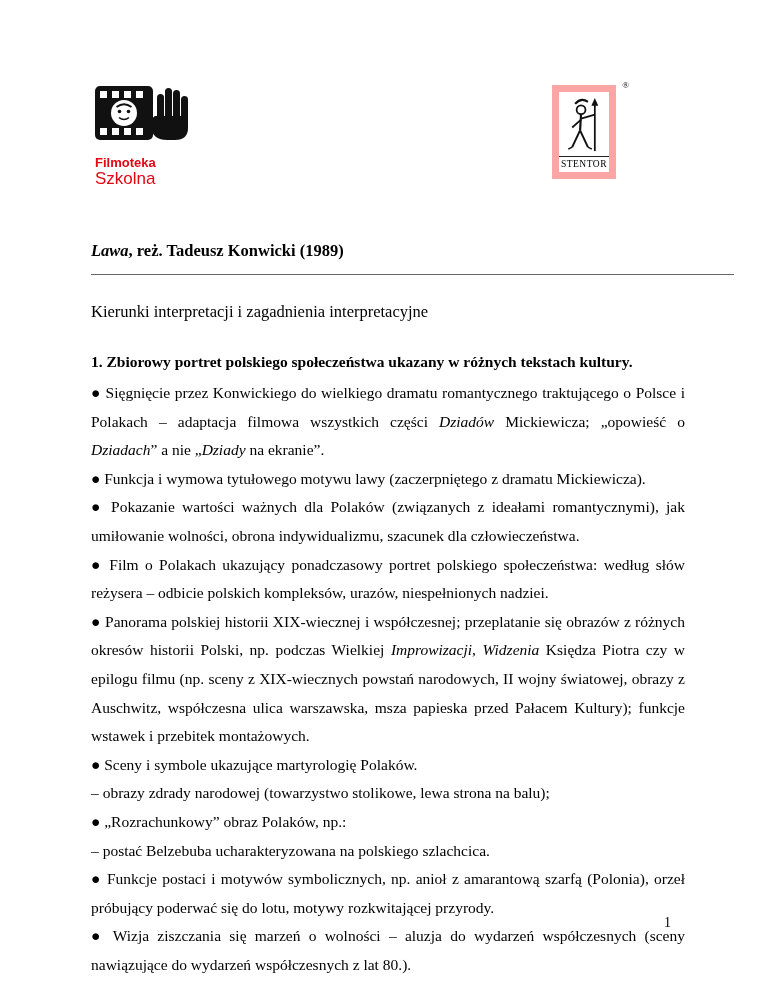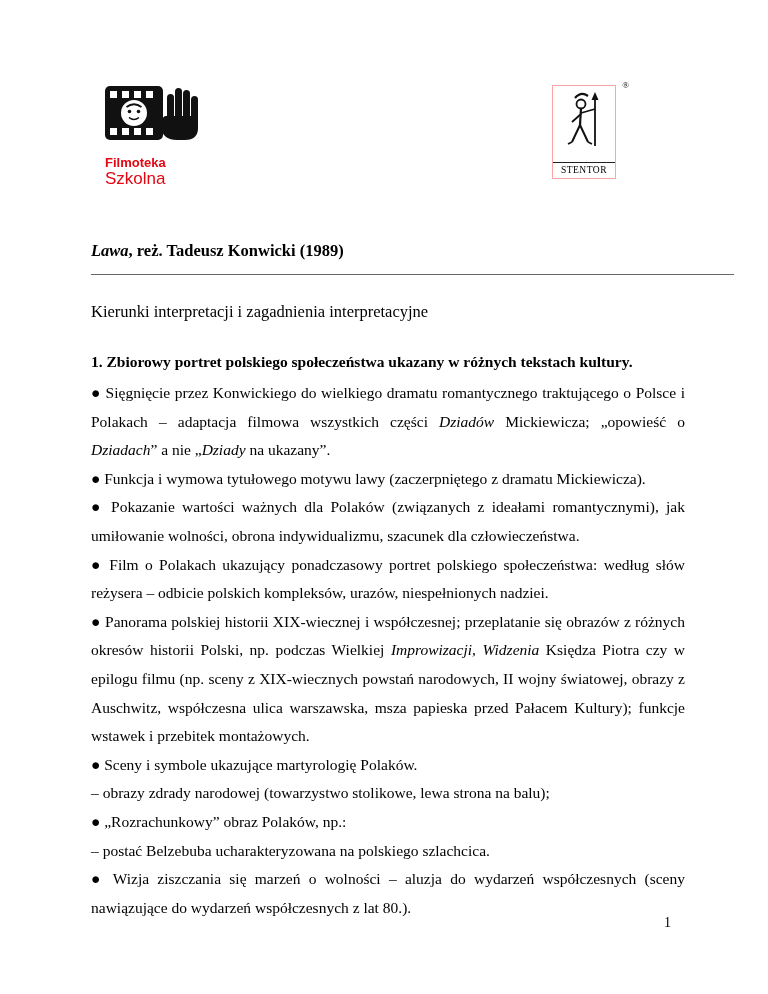--- a/index.html
+++ b/index.html
@@ -7,34 +7,34 @@
     position:relative;
     width:768px;height:994px;
     background:#ffffff;
     margin:0 auto;
     font-family:"Liberation Serif", serif;
     color:#000;
     overflow:hidden;
   }
 
   
-  .filmoteka{position:absolute;left:105px;top:82px;width:110px;}
+  .filmoteka{position:absolute;left:95px;top:82px;width:110px;}
   .filmoteka .t1{
     font-family:"Liberation Sans", sans-serif;
     font-weight:bold;font-size:13px;line-height:15px;margin-top:3px;
   }
   .filmoteka .t2{
     font-family:"Liberation Sans", sans-serif;
     font-weight:normal;font-size:17px;line-height:18px;
   }
 
   
   .stentor{position:absolute;left:552px;top:85px;width:66px;}
   .stentor .box{
-    border:1px solid #fca5a5;width:64px;height:94px;box-sizing:border-box;
+    border:7px solid #fca5a5;width:64px;height:94px;box-sizing:border-box;
     display:flex;flex-direction:column;align-items:center;background:#fff;
   }
   .stentor .fig{margin-top:3px;}
   .stentor .label{
     font-size:9.5px;letter-spacing:.5px;border-top:1px solid #222;
     width:100%;text-align:center;padding:2px 0 3px;margin-top:auto;
   }
   .stentor .reg{position:absolute;right:-11px;top:-5px;font-size:9px;}
 
   
@@ -102,26 +102,27 @@
 
   <h1 class="title"><span class="ital">Lawa</span><span>, reż. Tadeusz Konwicki (1989)</span></h1>
 
   <hr class="rule">
 
   <div class="subtitle">Kierunki interpretacji i zagadnienia interpretacyjne</div>
 
   <div class="heading">1. Zbiorowy portret polskiego społeczeństwa ukazany w różnych tekstach kultury.</div>
 
   <div class="paras">
-      <div class="para"><span>● Sięgnięcie przez Konwickiego do wielkiego dramatu romantycznego traktującego o Polsce i Polakach – adaptacja filmowa wszystkich części </span><span class="it">Dziadów</span><span> Mickiewicza; „opowieść o </span><span class="it">Dziadach</span><span>” a nie „</span><span class="it">Dziady</span><span> na ukazany”.</span></div>
+      <div class="para"><span>● Sięgnięcie przez Konwickiego do wielkiego dramatu romantycznego traktującego o Polsce i Polakach – adaptacja filmowa wszystkich części </span><span class="it">Dziadów</span><span> Mickiewicza; „opowieść o </span><span class="it">Dziadach</span><span>” a nie „</span><span class="it">Dziady</span><span> na ekranie”.</span></div>
       <div class="para"><span>● Funkcja i wymowa tytułowego motywu lawy (zaczerpniętego z dramatu Mickiewicza).</span></div>
       <div class="para"><span>● Pokazanie wartości ważnych dla Polaków (związanych z ideałami romantycznymi), jak umiłowanie wolności, obrona indywidualizmu, szacunek dla człowieczeństwa.</span></div>
       <div class="para"><span>● Film o Polakach ukazujący ponadczasowy portret polskiego społeczeństwa: według słów reżysera – odbicie polskich kompleksów, urazów, niespełnionych nadziei.</span></div>
       <div class="para"><span>● Panorama polskiej historii XIX-wiecznej i współczesnej; przeplatanie się obrazów z różnych okresów historii Polski, np. podczas Wielkiej </span><span class="it">Improwizacji</span><span>, </span><span class="it">Widzenia</span><span> Księdza Piotra czy w epilogu filmu (np. sceny z XIX-wiecznych powstań narodowych, II wojny światowej, obrazy z Auschwitz, współczesna ulica warszawska, msza papieska przed Pałacem Kultury); funkcje wstawek i przebitek montażowych.</span></div>
       <div class="para"><span>● Sceny i symbole ukazujące martyrologię Polaków.</span></div>
       <div class="para"><span>– obrazy zdrady narodowej (towarzystwo stolikowe, lewa strona na balu);</span></div>
       <div class="para"><span>● „Rozrachunkowy” obraz Polaków, np.:</span></div>
       <div class="para"><span>– postać Belzebuba ucharakteryzowana na polskiego szlachcica.</span></div>
+      <div class="para"><span>● Funkcje postaci i motywów symbolicznych, np. anioł z amarantową szarfą (Polonia), orzeł próbujący poderwać się do lotu, motywy rozkwitającej przyrody.</span></div>
       <div class="para"><span>● Wizja ziszczania się marzeń o wolności – aluzja do wydarzeń współczesnych (sceny nawiązujące do wydarzeń współczesnych z lat 80.).</span></div>
     </div>
 
   <div class="pagenum">1</div>
 </div>
 
 </body></html>

